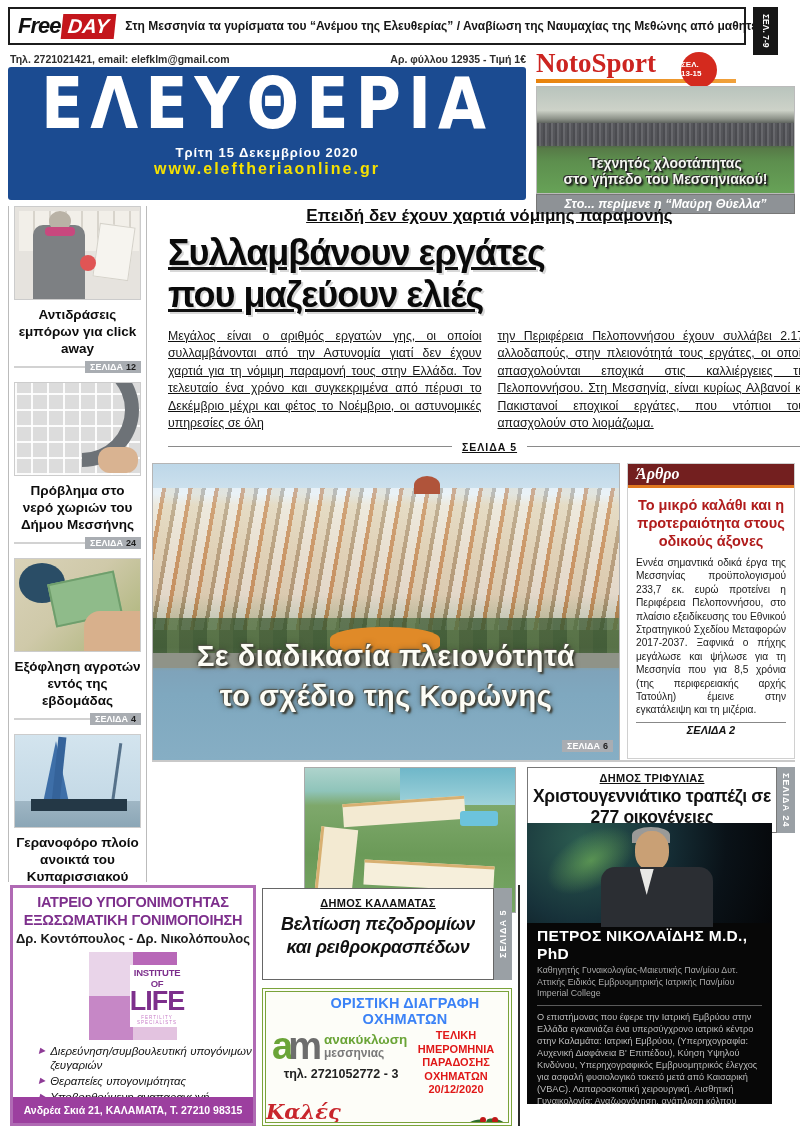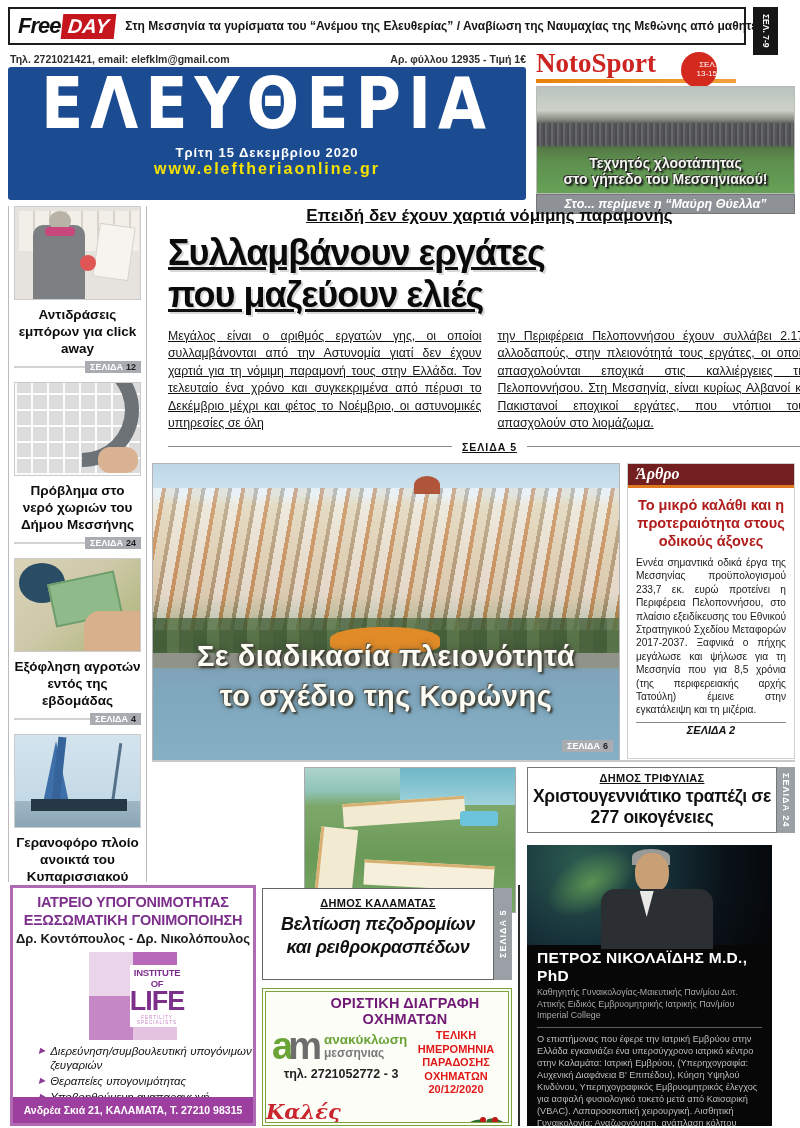--- a/index.html
+++ b/index.html
@@ -21,21 +21,21 @@
            display:flex;flex-direction:column;align-items:center;justify-content:flex-start;}
   .logo{font-family:"DejaVu Sans",sans-serif;font-weight:800;color:#fff;font-size:62px;letter-spacing:7px;
         margin-top:6px;line-height:1.0;transform:scaleY(1.15);}
   .mast-date{color:#fff;font-weight:bold;font-size:13px;margin-top:10px;letter-spacing:1px;}
   .mast-url{color:#f6e100;font-weight:bold;font-size:16px;letter-spacing:2px;}
   
   .noto{position:absolute;left:536px;top:50px;width:259px;}
   .noto-title{font-family:"Liberation Serif",serif;font-weight:bold;font-size:27px;color:#cc2420;line-height:1;}
   .noto-bar{height:4px;background:linear-gradient(90deg,#e8820c,#f0a13c);margin:2px 0 3px 0;width:200px;}
   .noto-badge{position:absolute;right:78px;top:2px;width:36px;height:36px;border-radius:50%;background:#d42a1e;
-              color:#fff;font-size:8px;font-weight:normal;display:flex;flex-direction:column;align-items:flex-end;justify-content:center;line-height:1.1;text-align:center;}
+              color:#fff;font-size:8px;font-weight:bold;display:flex;flex-direction:column;align-items:flex-start;justify-content:center;line-height:1.1;text-align:center;}
   .noto-photo{position:relative;height:106px;border:1px solid #bbb;overflow:hidden;
       background:linear-gradient(180deg,#b9c4bd 0%,#cdd2c8 22%,#8d9289 30%,#60655f 34%,#4b4f4b 52%,#577a47 58%,#5d8f4e 70%,#67a257 100%);}
   .noto-crowd{position:absolute;left:0;top:34%;width:100%;height:22%;
       background:repeating-linear-gradient(90deg,#4a4a50 0 2px,#6a6a70 2px 4px,#55555b 4px 6px);opacity:.85;}
   .noto-cap{position:absolute;left:0;bottom:6px;width:100%;text-align:center;color:#f3f6ef;font-weight:bold;
             font-size:14px;line-height:16px;text-shadow:1px 1px 0 #222,2px 2px 2px #111,-1px -1px 0 #333;}
   .noto-gray{height:18px;background:#8e9296;color:#fff;font-weight:bold;font-style:italic;font-size:12.5px;
              display:flex;align-items:center;justify-content:center;border:1px solid #777;}
   
   .sidebar{position:absolute;left:8px;top:206px;width:139px;border-left:1px solid #bbb;border-right:1px solid #bbb;
@@ -119,21 +119,21 @@
   
   .trif{position:absolute;left:527px;top:767px;width:250px;height:66px;border:1px solid #777;box-sizing:border-box;
         text-align:center;padding-top:4px;background:#fff;}
   .box-kicker{font-weight:bold;font-size:11px;text-decoration:underline;letter-spacing:.3px;}
   .trif-head{font-weight:800;font-size:17.5px;line-height:21px;margin-top:2px;letter-spacing:-.3px;}
   .vtab{position:absolute;width:18px;background:#9aa0a5;color:#fff;writing-mode:vertical-rl;
         font-size:9px;font-weight:bold;display:flex;align-items:center;justify-content:center;letter-spacing:1px;}
   .vtab-trif{left:777px;top:767px;height:66px;}
   .vtab-kal{left:494px;top:888px;height:92px;transform:rotate(180deg);}
   
-  .nik{position:absolute;left:527px;top:845px;width:245px;height:281px;background:#070707;overflow:hidden;}
+  .nik{position:absolute;left:527px;top:823px;width:245px;height:281px;background:#070707;overflow:hidden;}
   .nik-photo{position:relative;height:100px;
       background:radial-gradient(circle at 22% 18%,#2c5c50 0%,#17323a 38%,#0a1218 70%,#050608 100%);}
   .nik-photo .streak{position:absolute;left:6%;top:10%;width:40%;height:55%;
       background:radial-gradient(ellipse at center,rgba(130,200,90,.55) 0%,rgba(130,200,90,0) 70%);transform:rotate(-30deg);}
   .nik-photo .head{position:absolute;left:44%;top:8px;width:34px;height:40px;background:#c9a075;border-radius:46%;}
   .nik-photo .hair{position:absolute;left:43%;top:4px;width:38px;height:16px;background:#9a9a98;border-radius:50% 50% 0 0;}
   .nik-photo .suit{position:absolute;left:30%;top:44px;width:46%;height:60px;background:#2b2e33;border-radius:14px 14px 0 0;}
   .nik-photo .shirt{position:absolute;left:46%;top:46px;width:14px;height:26px;background:#e8e8e6;clip-path:polygon(0 0,100% 0,50% 100%);}
   .nik-name{color:#fff;font-weight:bold;font-size:15.5px;margin:4px 10px 2px 10px;letter-spacing:.3px;}
   .nik-titles{color:#a9a9a9;font-size:8.8px;line-height:11.5px;margin:0 10px;}
@@ -157,21 +157,21 @@
   .fert-addr{position:absolute;left:0;bottom:0;width:100%;background:#9c3f9f;color:#fff;font-weight:bold;
              font-size:10.5px;padding:7px 0;white-space:nowrap;}
   
   .kal{position:absolute;left:262px;top:888px;width:232px;height:92px;border:1px solid #666;box-sizing:border-box;
        text-align:center;padding-top:8px;background:#fff;}
   .kal-head{font-weight:800;font-style:italic;font-size:18px;line-height:23px;margin-top:4px;letter-spacing:-.3px;}
   .vsep{position:absolute;left:518px;top:885px;width:2px;height:241px;background:#2a2a2a;}
   
   .rec{position:absolute;left:262px;top:988px;width:250px;height:138px;border:4px double #7aa33a;box-sizing:border-box;
        background:#fdfdf8;overflow:hidden;}
-  .rec-title{color:#701a75;font-weight:800;font-size:14.5px;text-align:center;letter-spacing:.2px;margin-top:3px;margin-left:36px;}
+  .rec-title{color:#3b82f6;font-weight:800;font-size:14.5px;text-align:center;letter-spacing:.2px;margin-top:3px;margin-left:36px;}
   .rec-row{display:flex;margin-top:2px;}
   .rec-left{flex:1;padding-left:6px;}
   .rec-logo{display:flex;align-items:flex-start;}
   .rec-a{font-weight:800;font-size:38px;line-height:34px;color:#6aa437;}
   .rec-m{font-weight:800;font-size:38px;line-height:34px;color:#6d6d6d;margin-left:-5px;}
   .rec-logo-tx{margin-left:2px;margin-top:4px;text-align:left;}
   .rec-t1{color:#6aa437;font-weight:bold;font-size:13.5px;line-height:14px;}
   .rec-t2{color:#7a7a7a;font-weight:bold;font-size:12px;line-height:13px;}
   .rec-phone{font-weight:bold;font-size:12.5px;margin-top:4px;text-align:center;color:#222;}
   .rec-dead{width:92px;color:#e01818;font-weight:800;font-size:11px;line-height:13.5px;text-align:center;padding-right:6px;}

